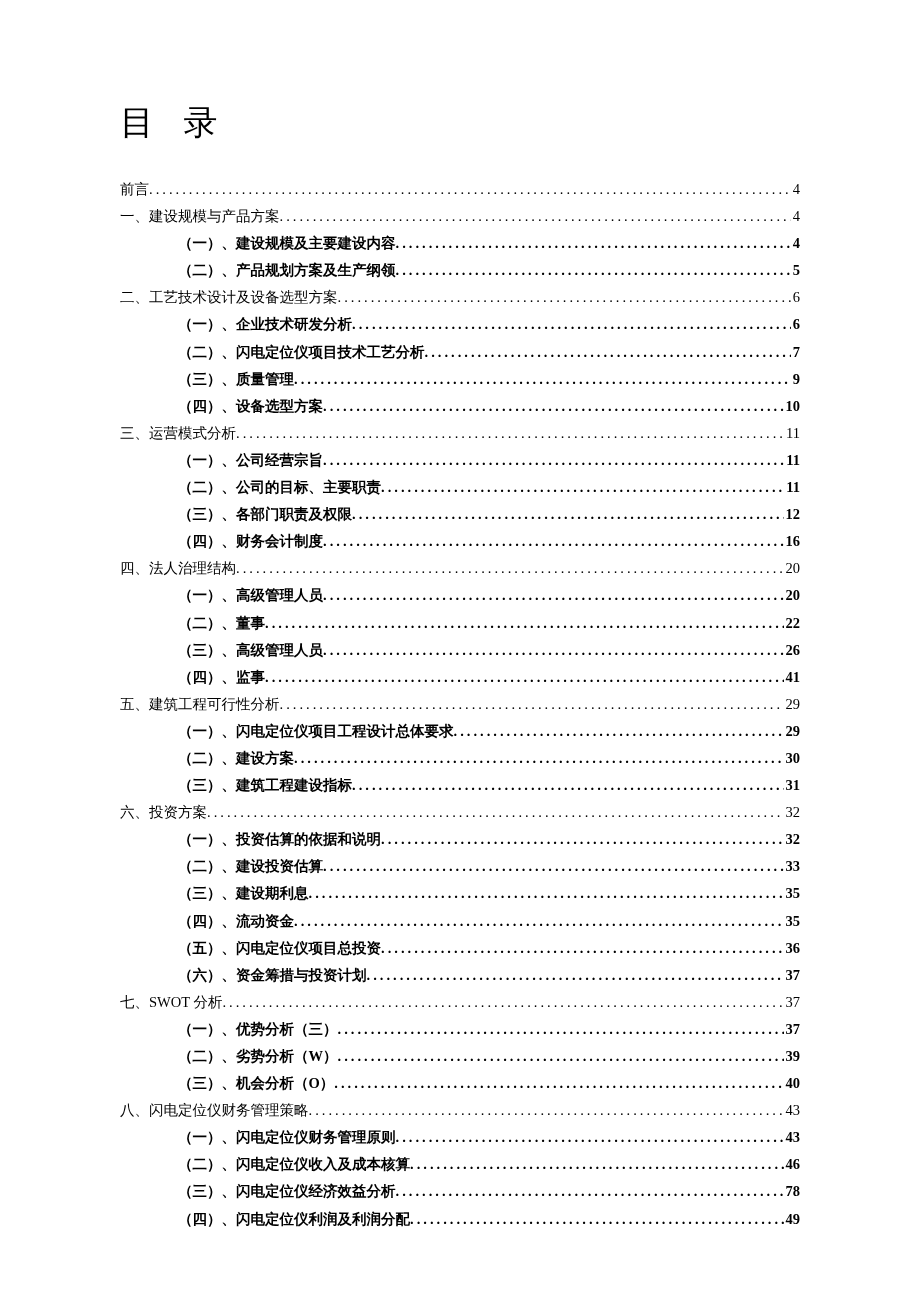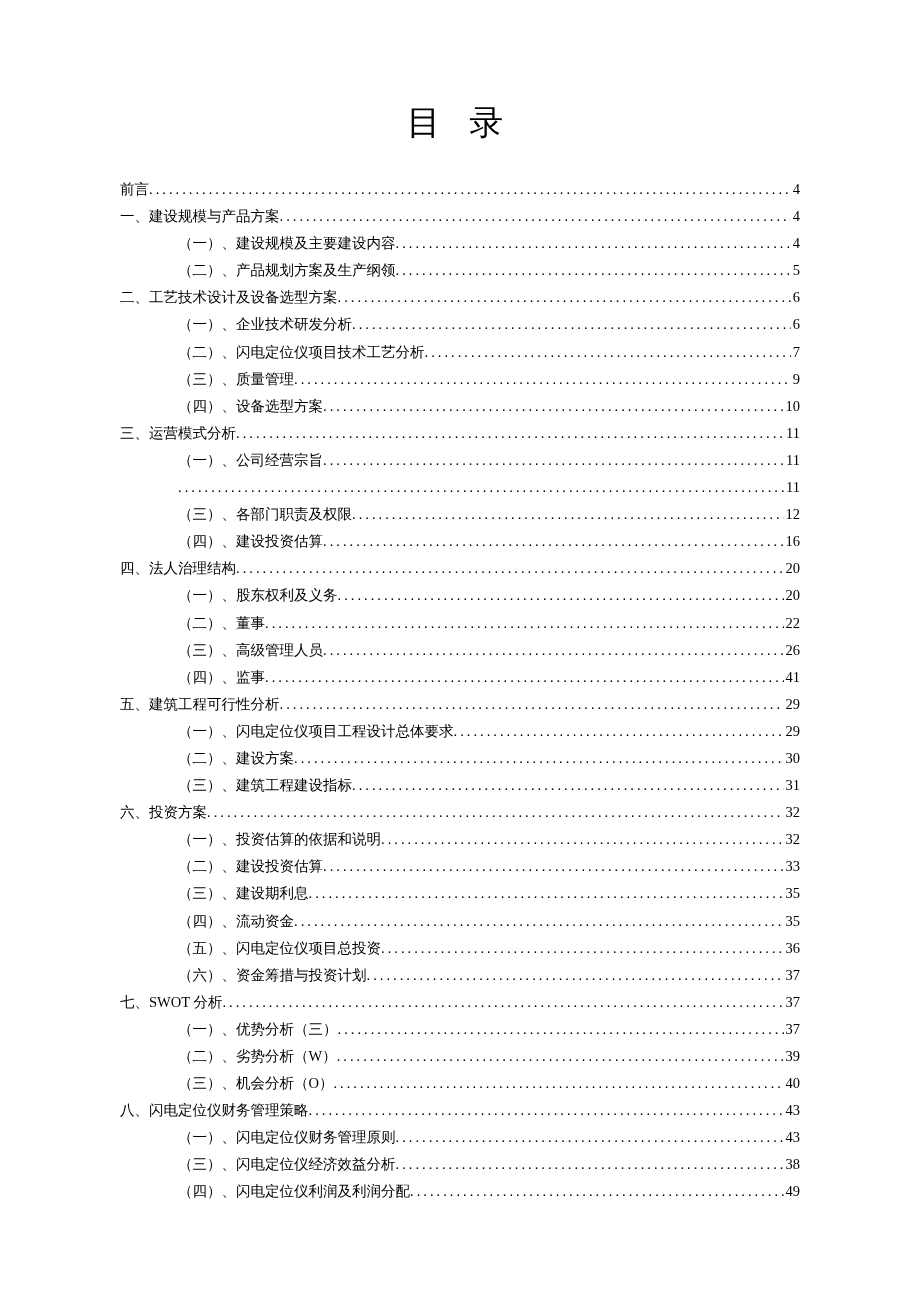--- a/index.html
+++ b/index.html
@@ -5,35 +5,35 @@
   * { margin: 0; padding: 0; box-sizing: border-box; }
   html, body { width: 920px; background: #fff; }
   body { font-family: "SimSun", "宋体", serif; color: #000; }
   .page {
     width: 920px;
     min-height: 1301px;
     padding: 100px 120px 60px 120px;
     background: #fff;
   }
   .title {
-    text-align: center;
+    text-align: left;
     font-size: 34px;
     letter-spacing: 10px;
     margin-bottom: 30px;
     font-weight: normal;
-    font-family: Liberation Serif, serif;
+    font-family: Liberation Sans, sans-serif;
   }
   .toc { font-size: 14.5px; line-height: 1.8; }
   .toc-row {
     display: flex;
     align-items: baseline;
     white-space: nowrap;
     margin-bottom: 1px;
   }
-  .toc-row.sub { padding-left: 58px; }
+  .toc-row.sub { padding-left: 58px; font-weight: bold; }
   .toc-label { flex: 0 0 auto; }
   .toc-dots {
     flex: 1 1 auto;
     overflow: hidden;
     letter-spacing: 3px;
     color: #000;
   }
   .toc-dots::after {
     content: "..............................................................................................................................................................................................";
   }
@@ -94,40 +94,41 @@
         <span class="toc-label">三、运营模式分析</span>
         <span class="toc-dots"></span>
         <span class="toc-page">11</span>
       </div>
       <div class="toc-row sub">
         <span class="toc-label">（一）、公司经营宗旨</span>
         <span class="toc-dots"></span>
         <span class="toc-page">11</span>
       </div>
       <div class="toc-row sub">
+        <span class="toc-label">（二）、公司的目标、主要职责</span>
         <span class="toc-dots"></span>
         <span class="toc-page">11</span>
       </div>
       <div class="toc-row sub">
         <span class="toc-label">（三）、各部门职责及权限</span>
         <span class="toc-dots"></span>
         <span class="toc-page">12</span>
       </div>
       <div class="toc-row sub">
-        <span class="toc-label">（四）、建设投资估算</span>
+        <span class="toc-label">（四）、财务会计制度</span>
         <span class="toc-dots"></span>
         <span class="toc-page">16</span>
       </div>
       <div class="toc-row">
         <span class="toc-label">四、法人治理结构</span>
         <span class="toc-dots"></span>
         <span class="toc-page">20</span>
       </div>
       <div class="toc-row sub">
-        <span class="toc-label">（一）、股东权利及义务</span>
+        <span class="toc-label">（一）、高级管理人员</span>
         <span class="toc-dots"></span>
         <span class="toc-page">20</span>
       </div>
       <div class="toc-row sub">
         <span class="toc-label">（二）、董事</span>
         <span class="toc-dots"></span>
         <span class="toc-page">22</span>
       </div>
       <div class="toc-row sub">
         <span class="toc-label">（三）、高级管理人员</span>
@@ -218,23 +219,28 @@
         <span class="toc-label">八、闪电定位仪财务管理策略</span>
         <span class="toc-dots"></span>
         <span class="toc-page">43</span>
       </div>
       <div class="toc-row sub">
         <span class="toc-label">（一）、闪电定位仪财务管理原则</span>
         <span class="toc-dots"></span>
         <span class="toc-page">43</span>
       </div>
       <div class="toc-row sub">
+        <span class="toc-label">（二）、闪电定位仪收入及成本核算</span>
+        <span class="toc-dots"></span>
+        <span class="toc-page">46</span>
+      </div>
+      <div class="toc-row sub">
         <span class="toc-label">（三）、闪电定位仪经济效益分析</span>
         <span class="toc-dots"></span>
-        <span class="toc-page">38</span>
+        <span class="toc-page">78</span>
       </div>
       <div class="toc-row sub">
         <span class="toc-label">（四）、闪电定位仪利润及利润分配</span>
         <span class="toc-dots"></span>
         <span class="toc-page">49</span>
       </div>
     </div>
 </div>
 
 </body></html>

